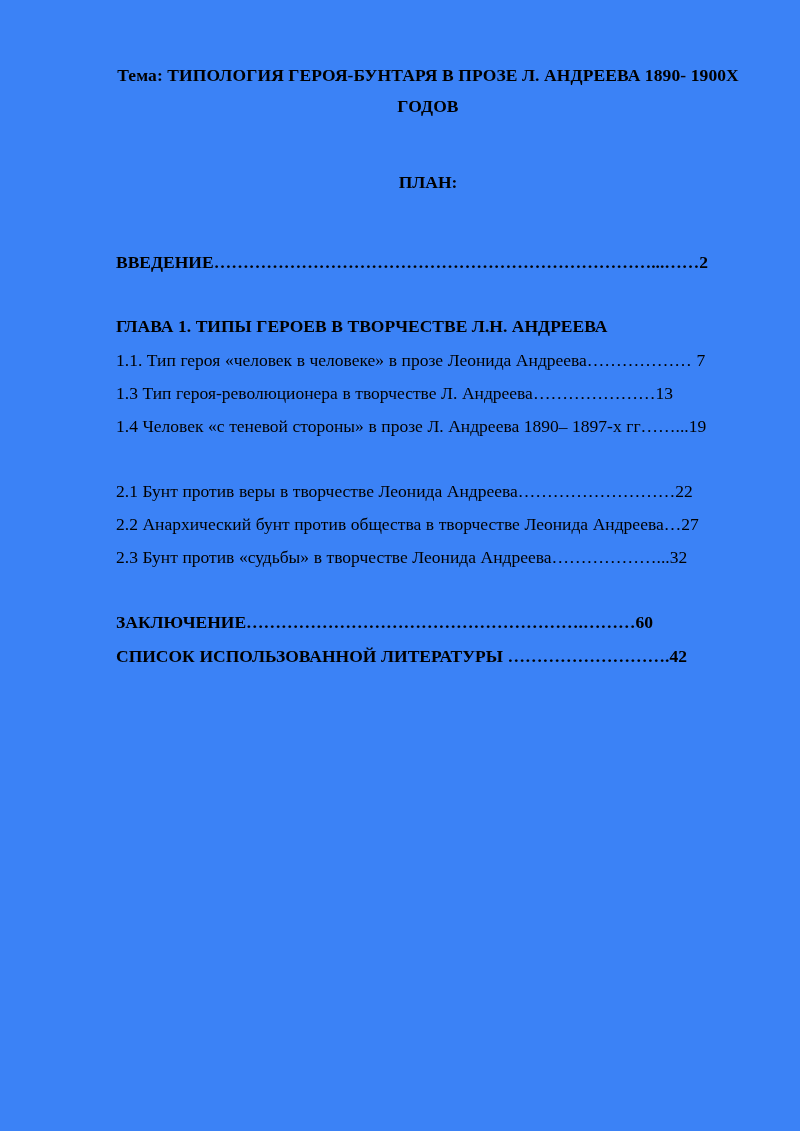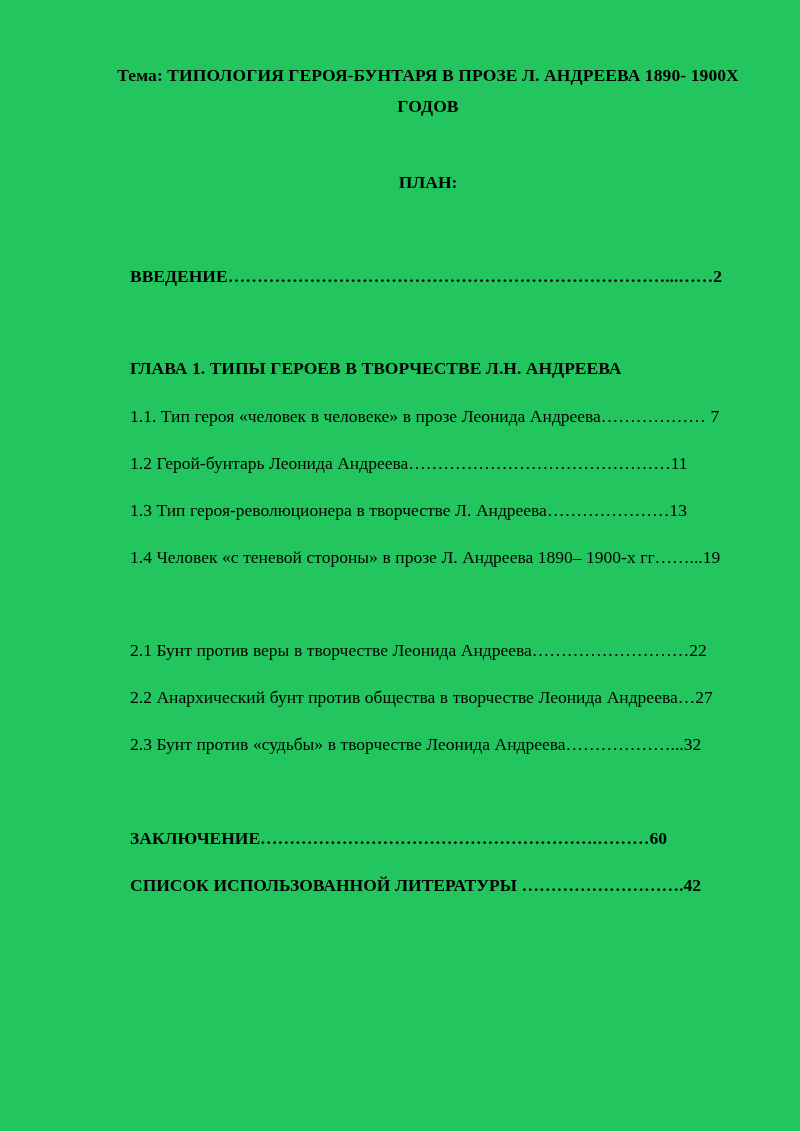--- a/index.html
+++ b/index.html
@@ -11,21 +11,21 @@
     width: 800px;
     height: 1131px;
     font-family: "Liberation Serif", "DejaVu Serif", serif;
     color: #000000;
     -webkit-font-smoothing: antialiased;
   }
   .page {
     position: relative;
     width: 800px;
     height: 1131px;
-    background: #22c55e;
+    background: #3b82f6;
     box-sizing: border-box;
     padding: 0;
     overflow: hidden;
   }
   .content {
     position: absolute;
     left: 114px;
     top: 60px;
     width: 628px;
   }
@@ -45,21 +45,21 @@
     padding-top: 42px;
   }
   .toc {
     margin: 0;
     padding: 0;
   }
   .toc-entry {
     font-size: 17.5px;
     line-height: 1.78;
     text-align: left;
-    margin: 16px;
+    margin: 2px;
     word-spacing: 0.2px;
   }
   .toc-entry.bold {
     font-weight: bold;
   }
   .toc-entry.chapter {
     font-weight: bold;
     font-family: Liberation Serif, serif;
   }
   .spacer-intro { height: 44px; }
@@ -84,23 +84,22 @@
 
     <div class="toc">
 
       <div class="toc-entry bold">ВВЕДЕНИЕ…………………………………………………………………...……2</div>
 
       <div class="spacer-ch1"></div>
 
       <div class="toc-entry chapter">ГЛАВА 1. ТИПЫ ГЕРОЕВ В ТВОРЧЕСТВЕ Л.Н. АНДРЕЕВА</div>
 
       <div class="toc-entry">1.1. Тип героя «человек в человеке» в прозе Леонида Андреева……………… 7</div>
-      <div class="toc-entry">1.2 Герой-бунтарь Леонида Андреева………………………………………11</div>
       <div class="toc-entry">1.3 Тип героя-революционера в творчестве Л. Андреева…………………13</div>
-      <div class="toc-entry">1.4 Человек «с теневой стороны» в прозе Л. Андреева 1890– 1900-х гг……...19</div>
+      <div class="toc-entry">1.4 Человек «с теневой стороны» в прозе Л. Андреева 1890– 1897-х гг……...19</div>
 
       <div class="spacer-ch2"></div>
 
 
       <div class="toc-entry">2.1 Бунт против веры в творчестве Леонида Андреева………………………22</div>
       <div class="toc-entry">2.2 Анархический бунт против общества в творчестве Леонида Андреева…27</div>
       <div class="toc-entry">2.3 Бунт против «судьбы» в творчестве Леонида Андреева………………...32</div>
 
       <div class="spacer-end"></div>
 

